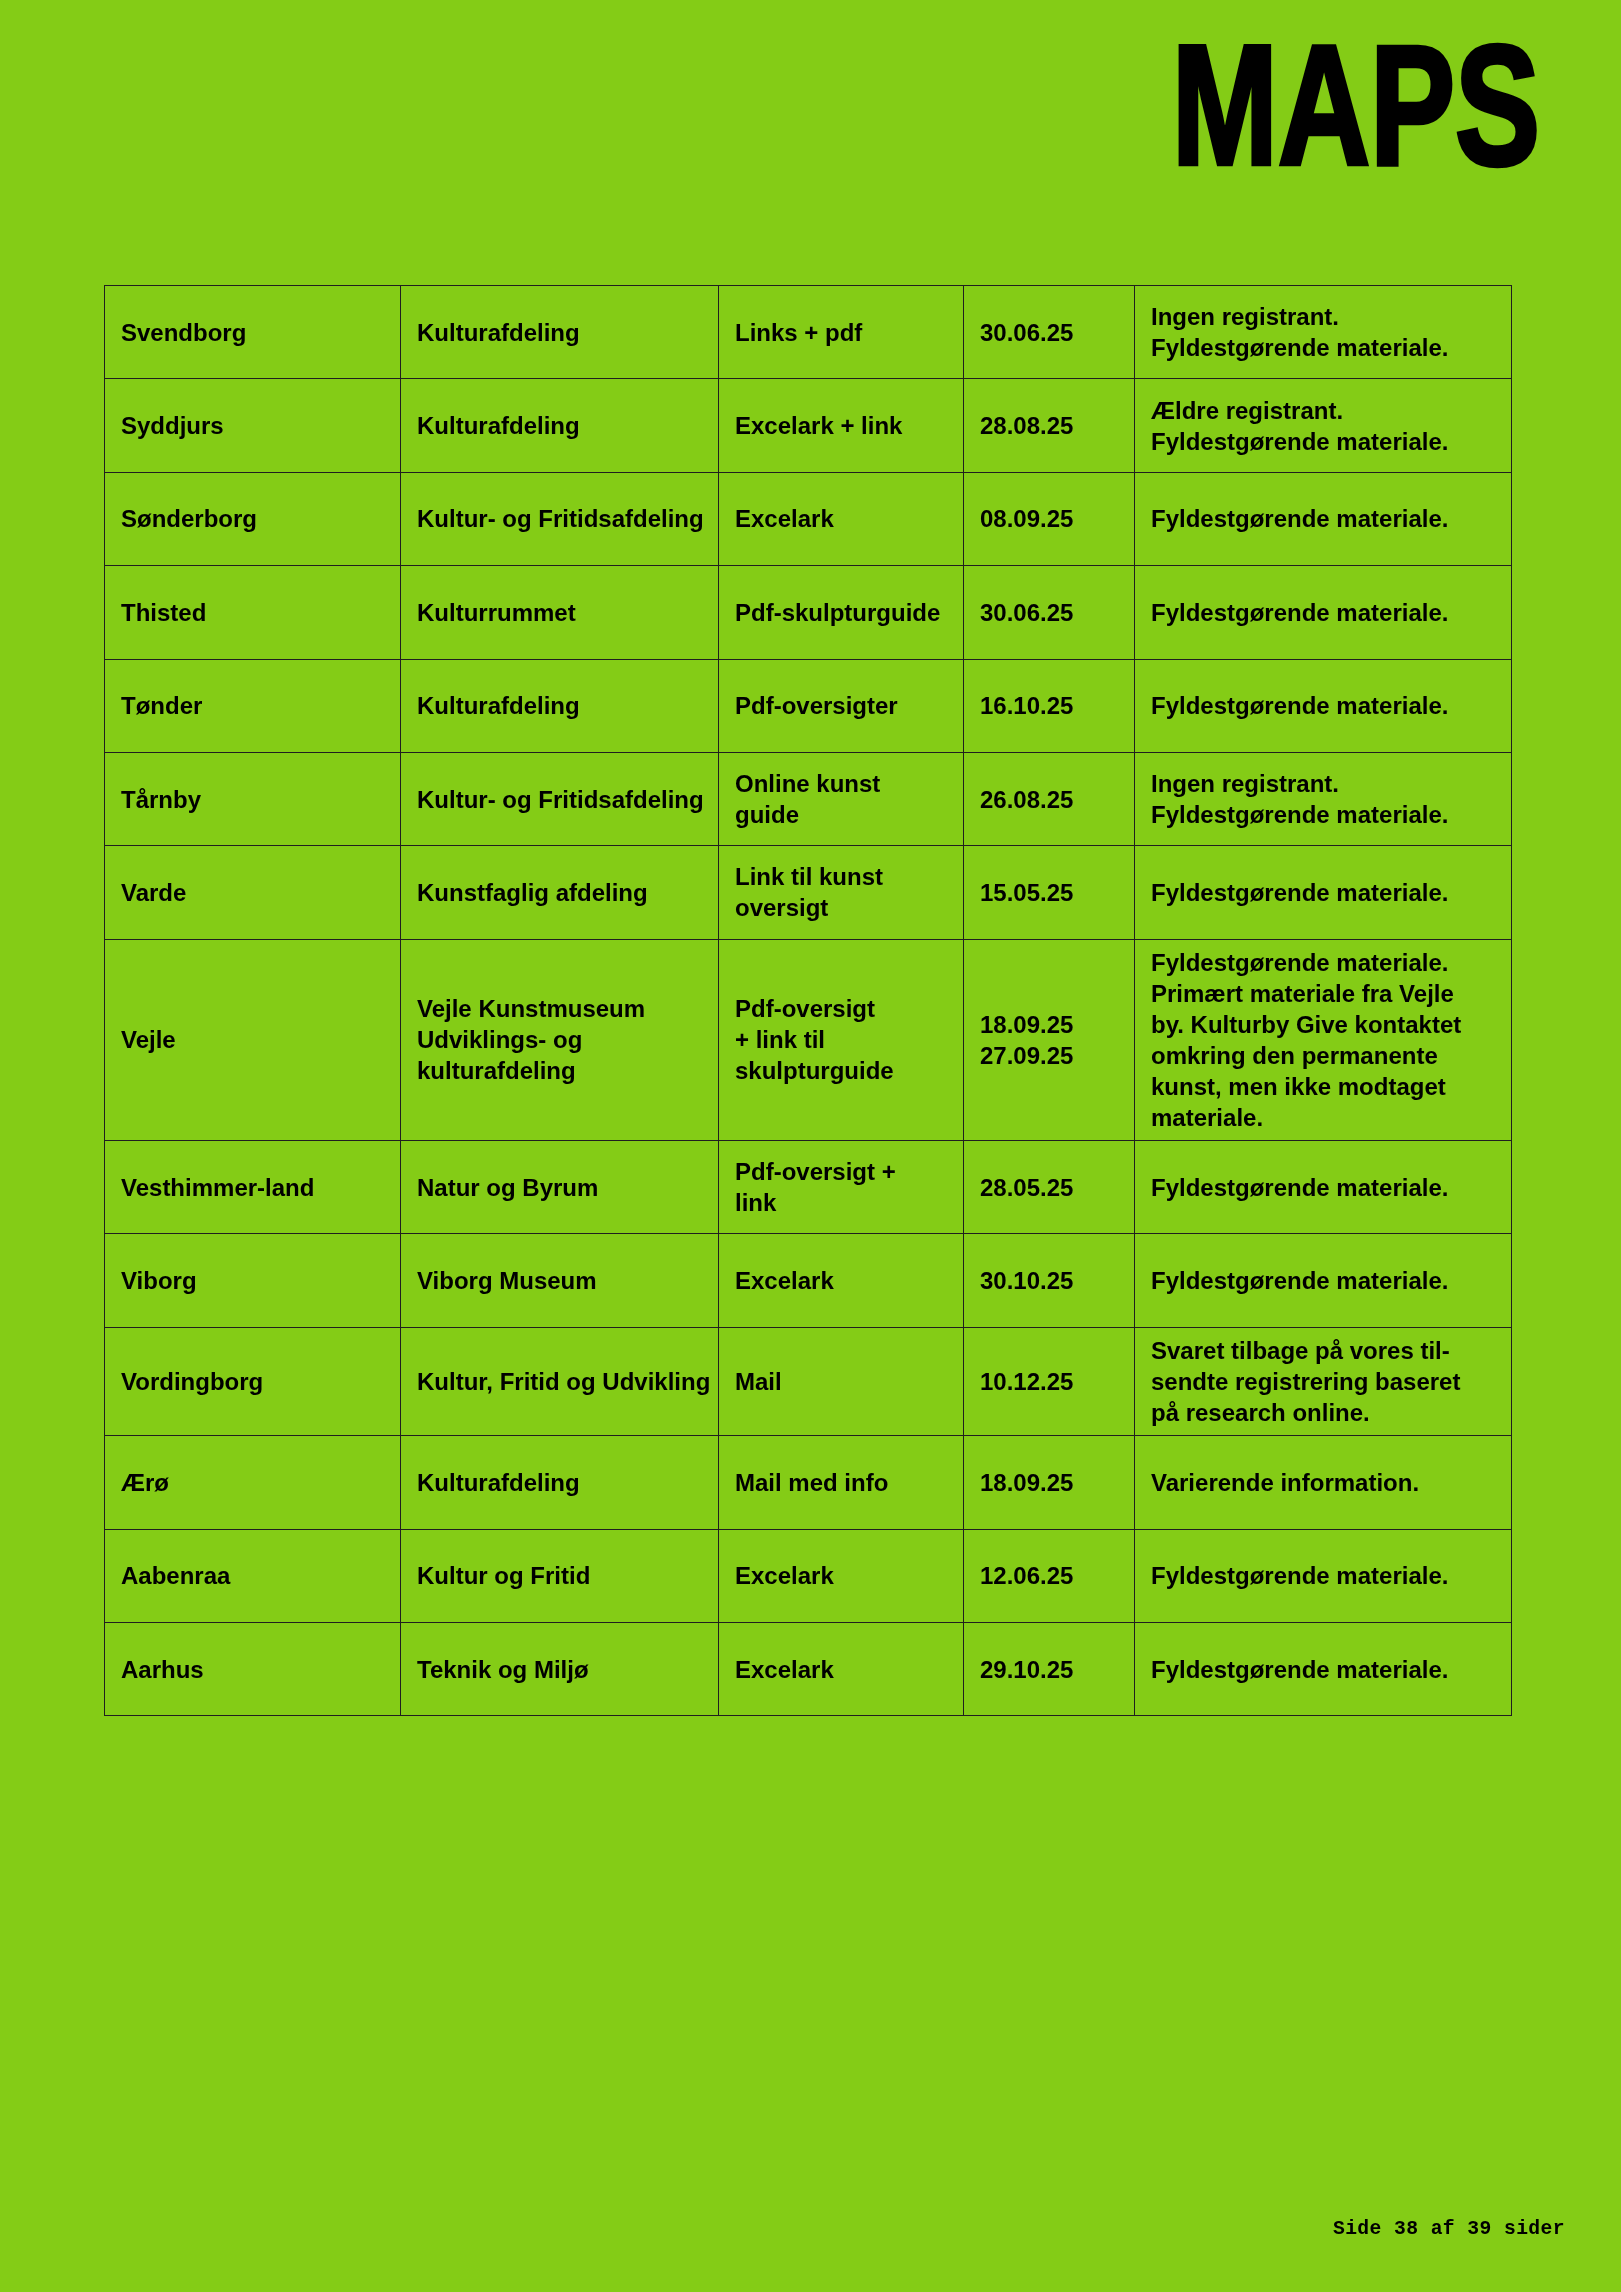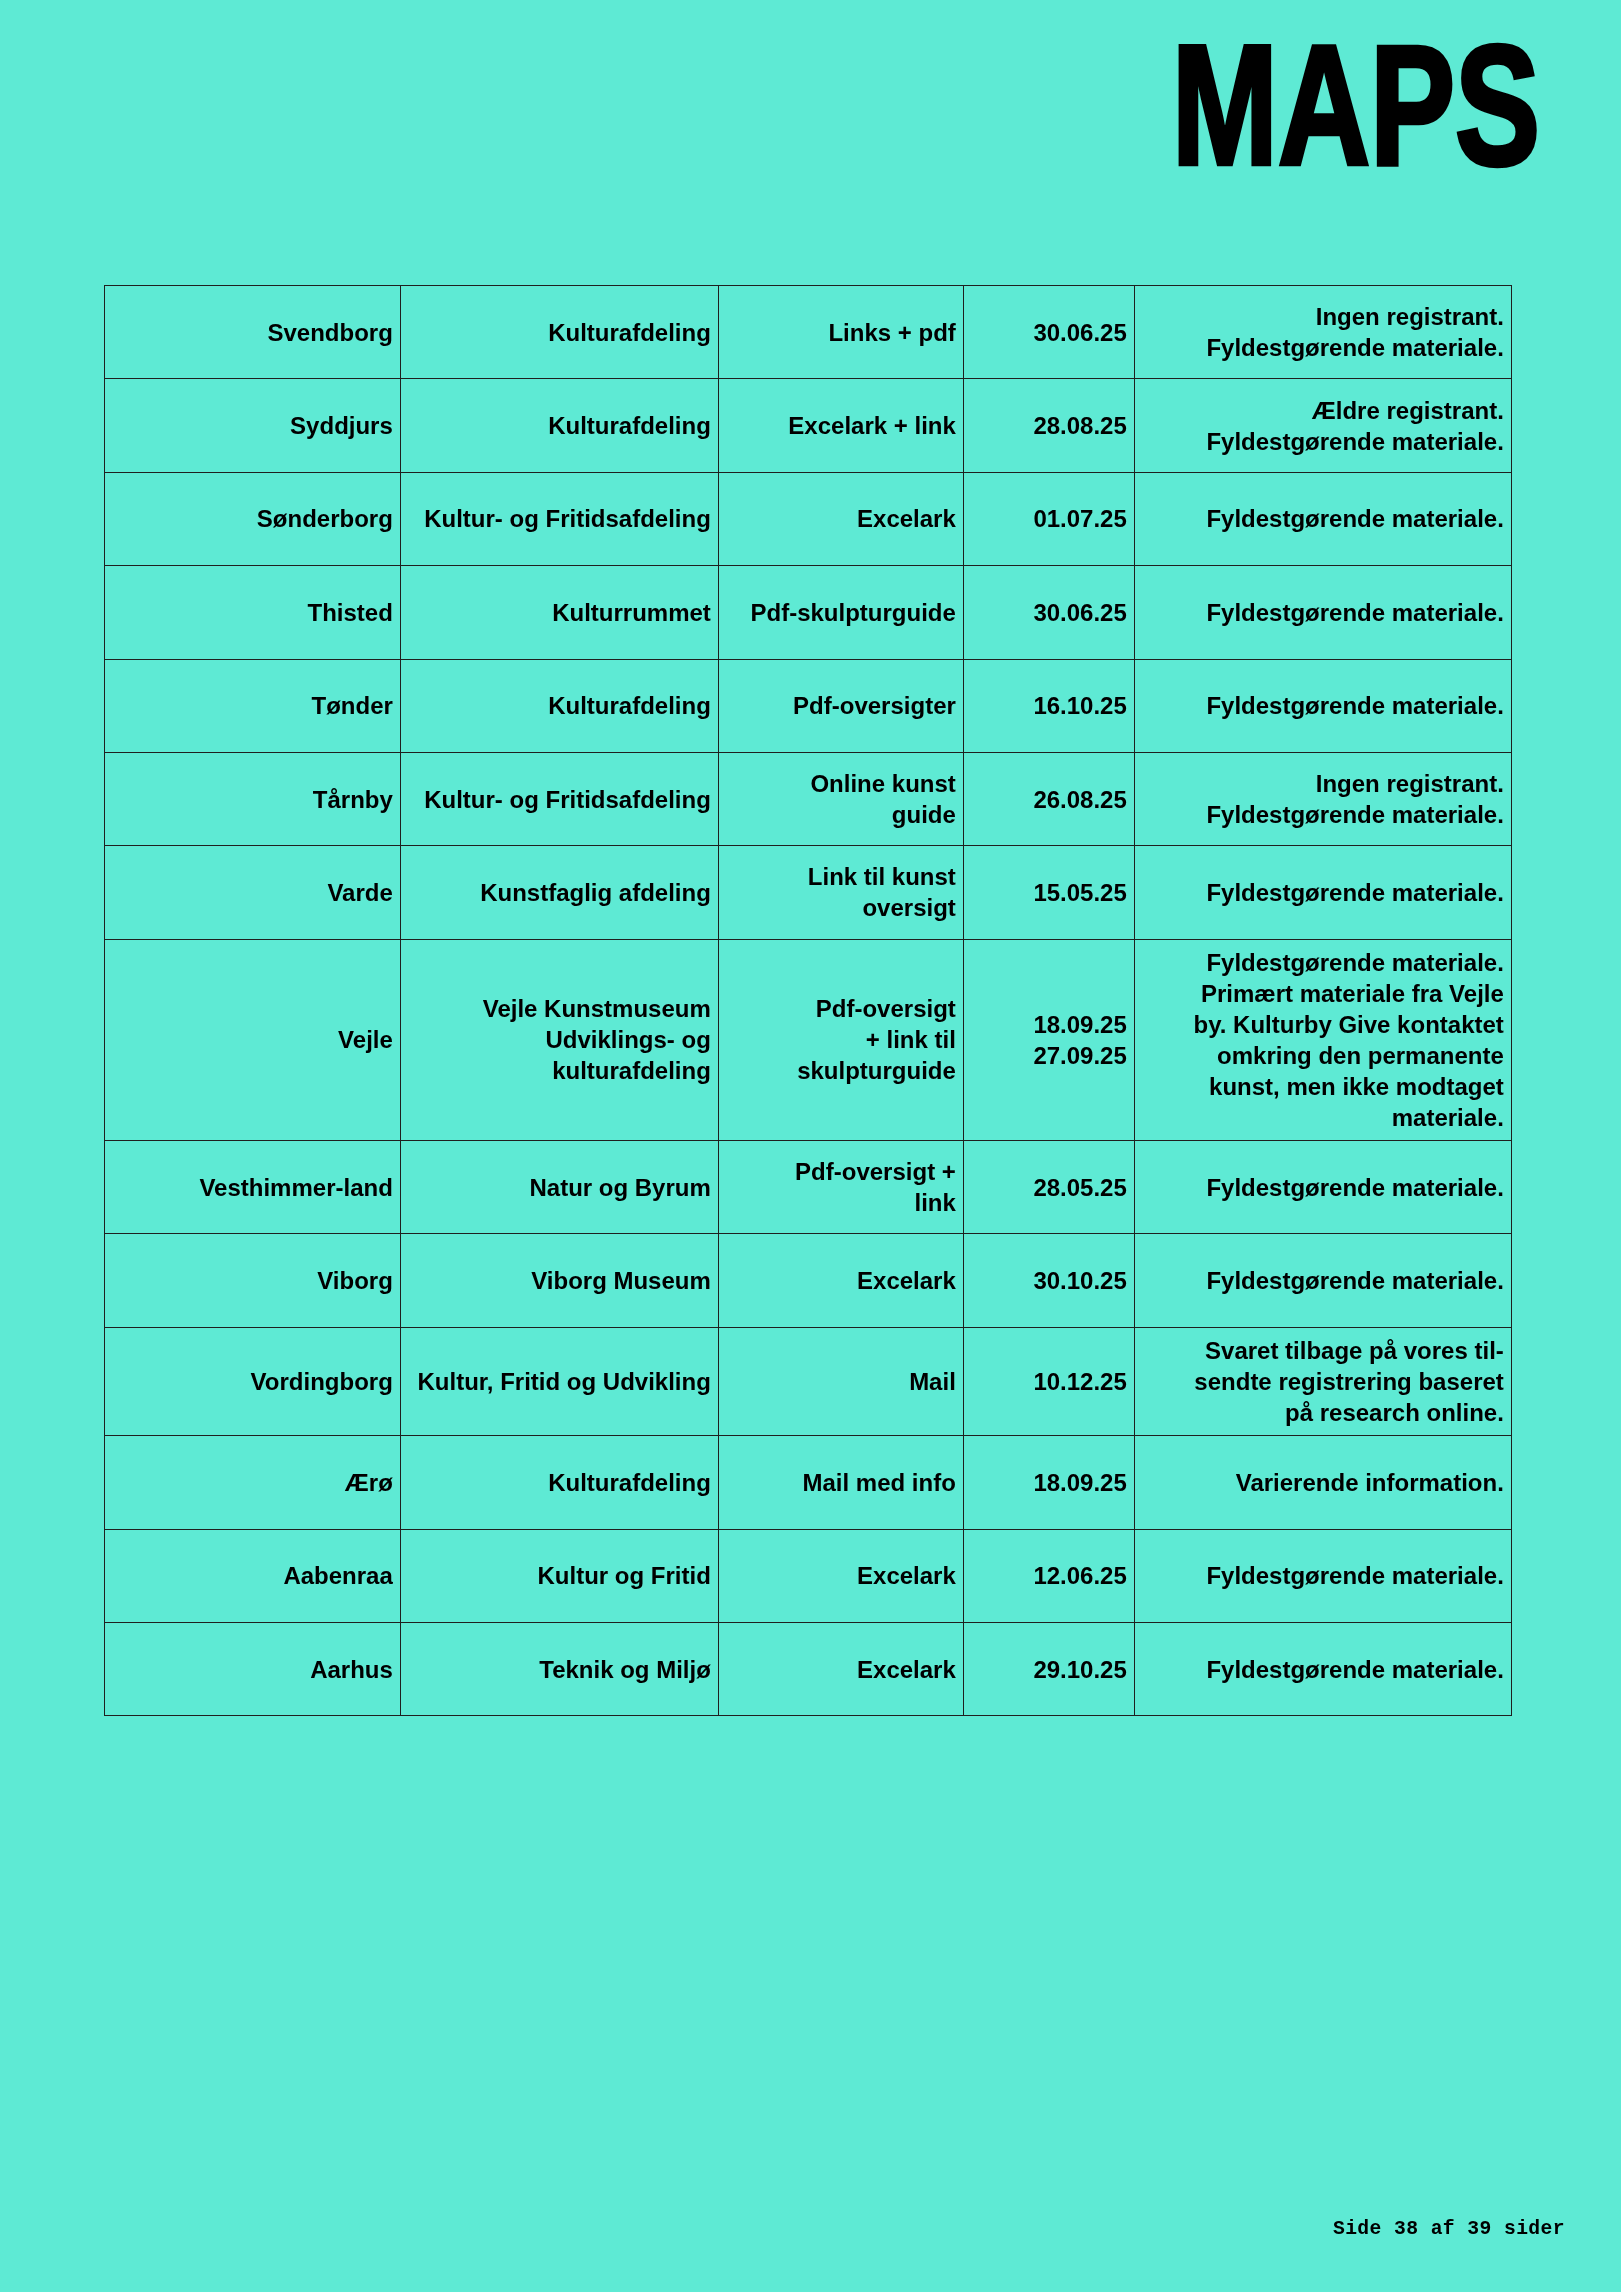--- a/index.html
+++ b/index.html
@@ -8,22 +8,21 @@
     background: #ffffff;
     width: 1621px;
     height: 2293px;
     position: relative;
     overflow: hidden;
     font-family: "Liberation Sans", sans-serif;
   }
   .page {
     position: absolute;
     inset: 0;
-    background: #5eead4;
-    text-align: right;
+    background: #84cc16;
   }
   
   .logo {
     position: absolute;
     top: 19.7px;
     right: 81px;
     font-family: "Liberation Sans", sans-serif;
     font-weight: 700;
     font-size: 170px;
     line-height: 1;
@@ -102,21 +101,21 @@
     <td class="c2">Kulturafdeling</td>
     <td class="c3">Excelark + link</td>
     <td class="c4">28.08.25</td>
     <td class="c5">Ældre registrant.
 Fyldestgørende materiale.</td>
   </tr>
         <tr>
     <td class="c1">Sønderborg</td>
     <td class="c2">Kultur- og Fritidsafdeling</td>
     <td class="c3">Excelark</td>
-    <td class="c4">01.07.25</td>
+    <td class="c4">08.09.25</td>
     <td class="c5">Fyldestgørende materiale.</td>
   </tr>
         <tr>
     <td class="c1">Thisted</td>
     <td class="c2">Kulturrummet</td>
     <td class="c3">Pdf-skulpturguide</td>
     <td class="c4">30.06.25</td>
     <td class="c5">Fyldestgørende materiale.</td>
   </tr>
         <tr>

